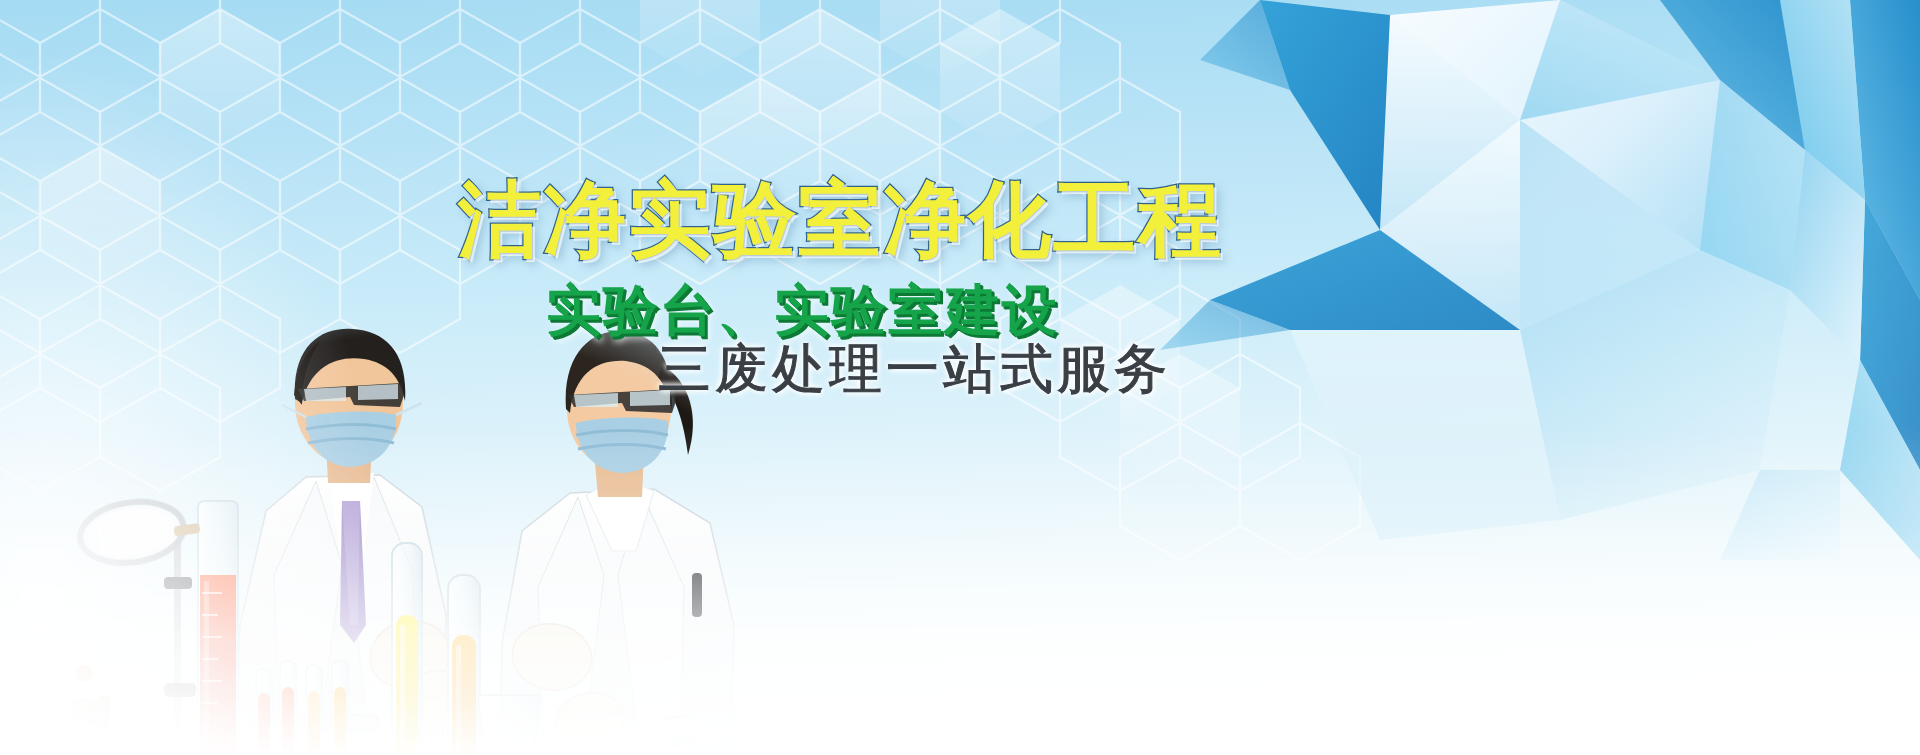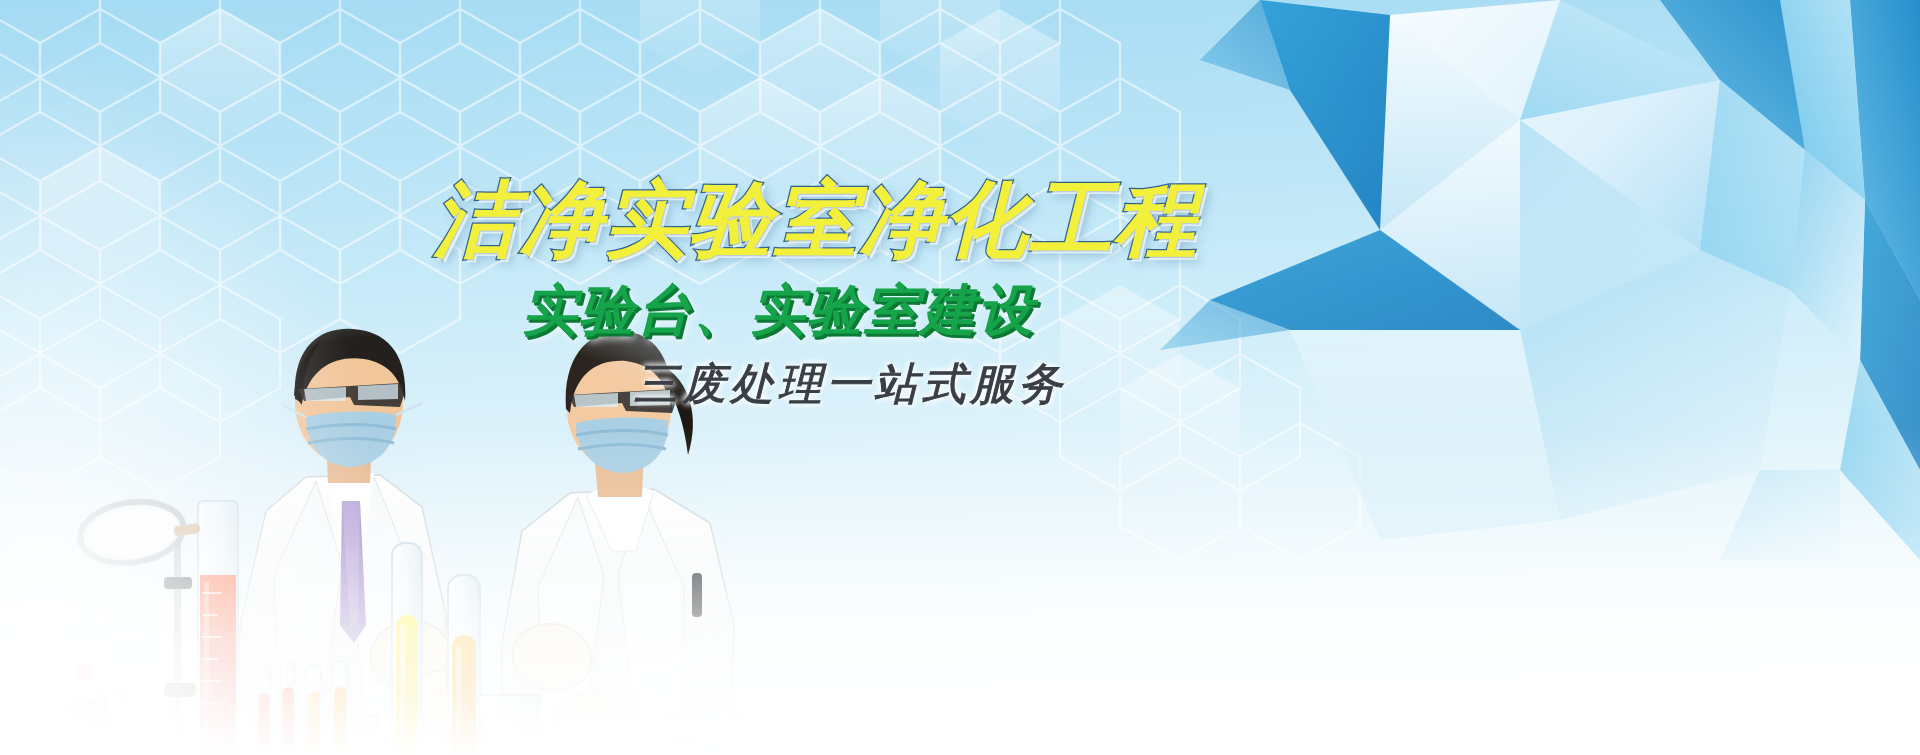--- a/index.html
+++ b/index.html
@@ -41,24 +41,23 @@
 
   
   .crystals { position: absolute; right: 0; top: 0; width: 960px; height: 560px; pointer-events: none; }
 
   
   .photo { position: absolute; left: 70px; bottom: 0; width: 720px; height: 430px; pointer-events: none; }
 
   
   .headlines {
     position: absolute;
-    left: 434px;
+    left: 458px;
     top: 178px;
     width: 740px;
-    font-style: italic;
   }
 
   .title-main {
     font-size: 83px;
     line-height: 1.0;
     font-weight: 700;
     letter-spacing: 2px;
     color: #f2f03a;
     white-space: nowrap;
     -webkit-text-stroke: 2.5px #2f5f8a;
@@ -77,22 +76,22 @@
     letter-spacing: 2px;
     color: #16a44a;
     white-space: nowrap;
     text-shadow:
       2px 2px 0 #0c7a35,
       3px 3px 0 #0c7a35,
       4px 5px 7px rgba(255,255,255,0.8);
   }
 
   .title-tag {
-    margin: 24px 0 0 200px;
-    font-size: 44px;
+    margin: 4px 0 0 200px;
+    font-size: 53px;
     line-height: 1.0;
     font-weight: 500;
     letter-spacing: 4px;
     color: #3a3f45;
     white-space: nowrap;
     -webkit-text-stroke: 1px #3a3f45;
     text-shadow:
       0 0 6px #ffffff,
       2px 2px 5px rgba(255,255,255,0.95),
       -2px -2px 5px rgba(255,255,255,0.95);

